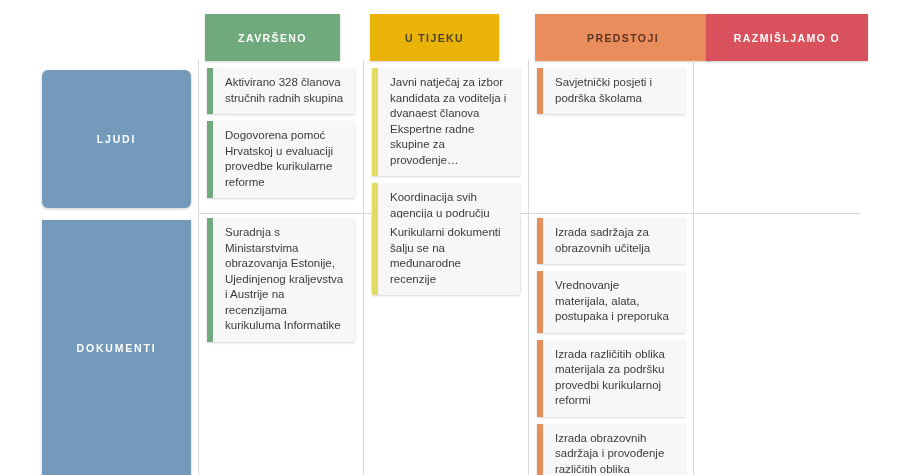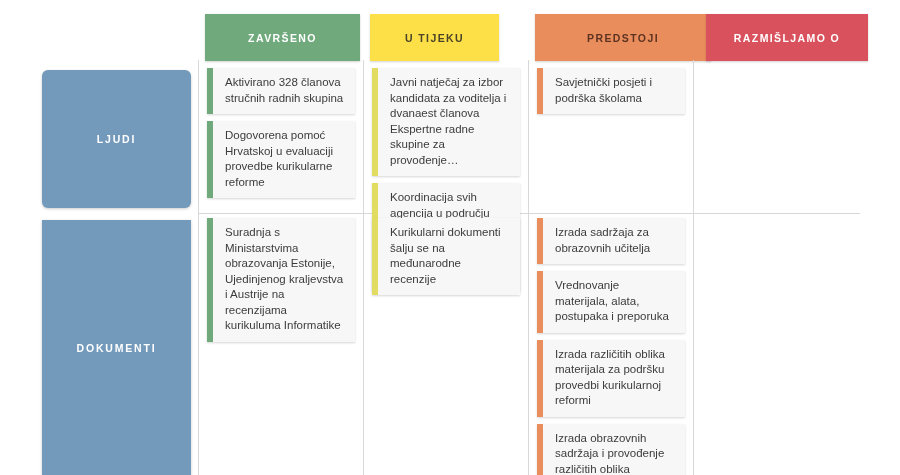--- a/index.html
+++ b/index.html
@@ -41,22 +41,22 @@
     height: 47px;
     display: flex;
     align-items: center;
     justify-content: center;
     font-size: 10.5px;
     font-weight: bold;
     letter-spacing: 1.4px;
     text-transform: uppercase;
     box-shadow: 0 1px 2px rgba(0,0,0,.18);
   }
-  .hdr-done     { left: 205px; width: 155px; background: #6fa97c; color: #ffffff; }
-  .hdr-progress { left: 370px; width: 129px; background: #fde047; color: #4a4327; }
+  .hdr-done     { left: 205px; width: 135px; background: #6fa97c; color: #ffffff; }
+  .hdr-progress { left: 370px; width: 129px; background: #eab308; color: #4a4327; }
   .hdr-next     { left: 535px; width: 176px; background: #ea8d5d; color: #5c3320; }
   .hdr-think    { left: 706px; width: 162px; background: #d9515d; color: #ffffff; }
 
   
   .rowlabel {
     position: absolute;
     left: 42px;
     width: 149px;
     background: #7399bb;
     color: #ffffff;

